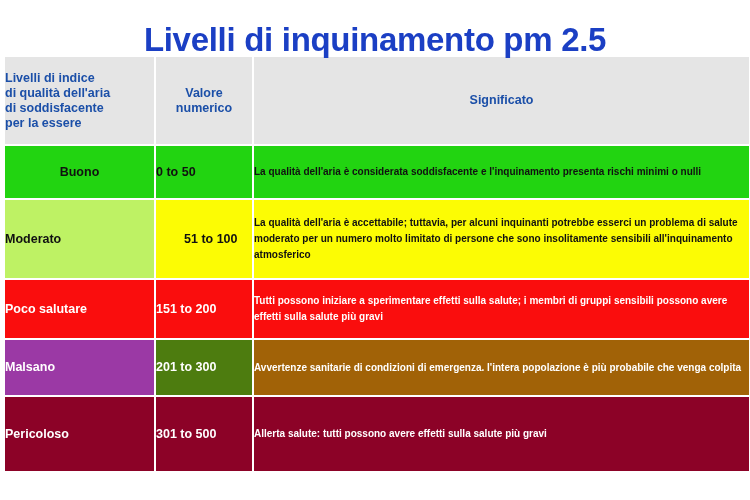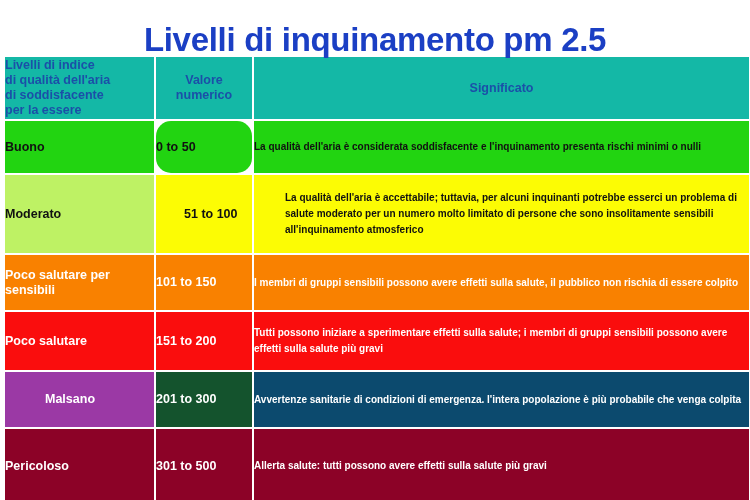--- a/index.html
+++ b/index.html
@@ -44,26 +44,26 @@
   .aqi-table td, .aqi-table th {
     padding: 0;
     vertical-align: middle;
     margin: 0;
   }
   col.c-level  { width: 149px; }
   col.c-value  { width: 96px;  }
   col.c-mean   { width: 495px; }
 
   .hdr {
-    background: #14b8a6;
+    background: #e5e5e5;
     color: #1b4fa8;
     font-weight: bold;
     font-size: 12.5px;
     line-height: 15px;
-    height: 62px;
+    height: 87px;
     padding: 4px 8px 4px 8px;
     box-sizing: border-box;
   }
   .hdr-level  { text-align: left; padding-left: 10px; }
   .hdr-value  { text-align: center; padding-left: 12px; }
   .hdr-mean   { text-align: center; }
 
   .cell-level {
     font-weight: bold;
     font-size: 12.5px;
@@ -112,43 +112,38 @@
         </th>
         <th class="hdr hdr-value">
           <div>Valore</div>
           <div>numerico</div>
         </th>
         <th class="hdr hdr-mean">Significato</th>
       </tr>
     </thead>
     <tbody id="tbody">
         <tr class="row">
-          <td class="cell-level" style="background: rgb(34, 212, 17); color: rgb(17, 17, 17); height: 52px;">Buono</td>
-          <td class="cell-value" style="background: rgb(34, 212, 17); color: rgb(17, 17, 17); height: 52px; border-radius: 15px;">0 to 50</td>
+          <td class="cell-level" style="background: rgb(34, 212, 17); color: rgb(17, 17, 17); height: 52px; text-align: center;">Buono</td>
+          <td class="cell-value" style="background: rgb(34, 212, 17); color: rgb(17, 17, 17); height: 52px;">0 to 50</td>
           <td class="cell-mean" style="background: rgb(34, 212, 17); color: rgb(17, 17, 17); height: 52px;">La qualità dell'aria è considerata soddisfacente e l'inquinamento presenta rischi minimi o nulli</td>
         </tr>
         <tr class="row">
           <td class="cell-level" style="background: #bef264; color: rgb(17, 17, 17); height: 78px;">Moderato</td>
           <td class="cell-value" style="background: rgb(252, 252, 4); color: rgb(17, 17, 17); height: 78px; padding-left: 28px;">51 to 100</td>
-          <td class="cell-mean" style="background: rgb(252, 252, 4); color: rgb(17, 17, 17); height: 78px; padding-left: 31px;">La qualità dell'aria è accettabile; tuttavia, per alcuni inquinanti potrebbe esserci un problema di salute moderato per un numero molto limitato di persone che sono insolitamente sensibili all'inquinamento atmosferico</td>
-        </tr>
-        <tr class="row">
-          <td class="cell-level" style="background: rgb(249, 129, 0); color: rgb(255, 255, 255); height: 55px;">Poco salutare per sensibili</td>
-          <td class="cell-value" style="background: rgb(249, 129, 0); color: rgb(255, 255, 255); height: 55px;">101 to 150</td>
-          <td class="cell-mean" style="background: rgb(249, 129, 0); color: rgb(255, 255, 255); height: 55px;">I membri di gruppi sensibili possono avere effetti sulla salute, il pubblico non rischia di essere colpito</td>
+          <td class="cell-mean" style="background: rgb(252, 252, 4); color: rgb(17, 17, 17); height: 78px;">La qualità dell'aria è accettabile; tuttavia, per alcuni inquinanti potrebbe esserci un problema di salute moderato per un numero molto limitato di persone che sono insolitamente sensibili all'inquinamento atmosferico</td>
         </tr>
         <tr class="row">
           <td class="cell-level" style="background: rgb(250, 13, 13); color: rgb(255, 255, 255); height: 58px;">Poco salutare</td>
           <td class="cell-value" style="background: rgb(250, 13, 13); color: rgb(255, 255, 255); height: 58px;">151 to 200</td>
           <td class="cell-mean" style="background: rgb(250, 13, 13); color: rgb(255, 255, 255); height: 58px;">Tutti possono iniziare a sperimentare effetti sulla salute; i membri di gruppi sensibili possono avere effetti sulla salute più gravi</td>
         </tr>
         <tr class="row">
-          <td class="cell-level" style="background: rgb(155, 57, 165); color: rgb(255, 255, 255); height: 55px; padding-left: 40px;">Malsano</td>
-          <td class="cell-value" style="background: #14532d; color: rgb(255, 255, 255); height: 55px;">201 to 300</td>
-          <td class="cell-mean" style="background: #0c4a6e; color: rgb(255, 255, 255); height: 55px;">Avvertenze sanitarie di condizioni di emergenza. l'intera popolazione è più probabile che venga colpita</td>
+          <td class="cell-level" style="background: rgb(155, 57, 165); color: rgb(255, 255, 255); height: 55px;">Malsano</td>
+          <td class="cell-value" style="background: #4d7c0f; color: rgb(255, 255, 255); height: 55px;">201 to 300</td>
+          <td class="cell-mean" style="background: #a16207; color: rgb(255, 255, 255); height: 55px;">Avvertenze sanitarie di condizioni di emergenza. l'intera popolazione è più probabile che venga colpita</td>
         </tr>
         <tr class="row">
           <td class="cell-level" style="background: rgb(140, 2, 39); color: rgb(255, 255, 255); height: 74px;">Pericoloso</td>
           <td class="cell-value" style="background: rgb(140, 2, 39); color: rgb(255, 255, 255); height: 74px;">301 to 500</td>
           <td class="cell-mean" style="background: rgb(140, 2, 39); color: rgb(255, 255, 255); height: 74px;">Allerta salute: tutti possono avere effetti sulla salute più gravi</td>
         </tr>
       </tbody>
   </table>
 
 </div>

